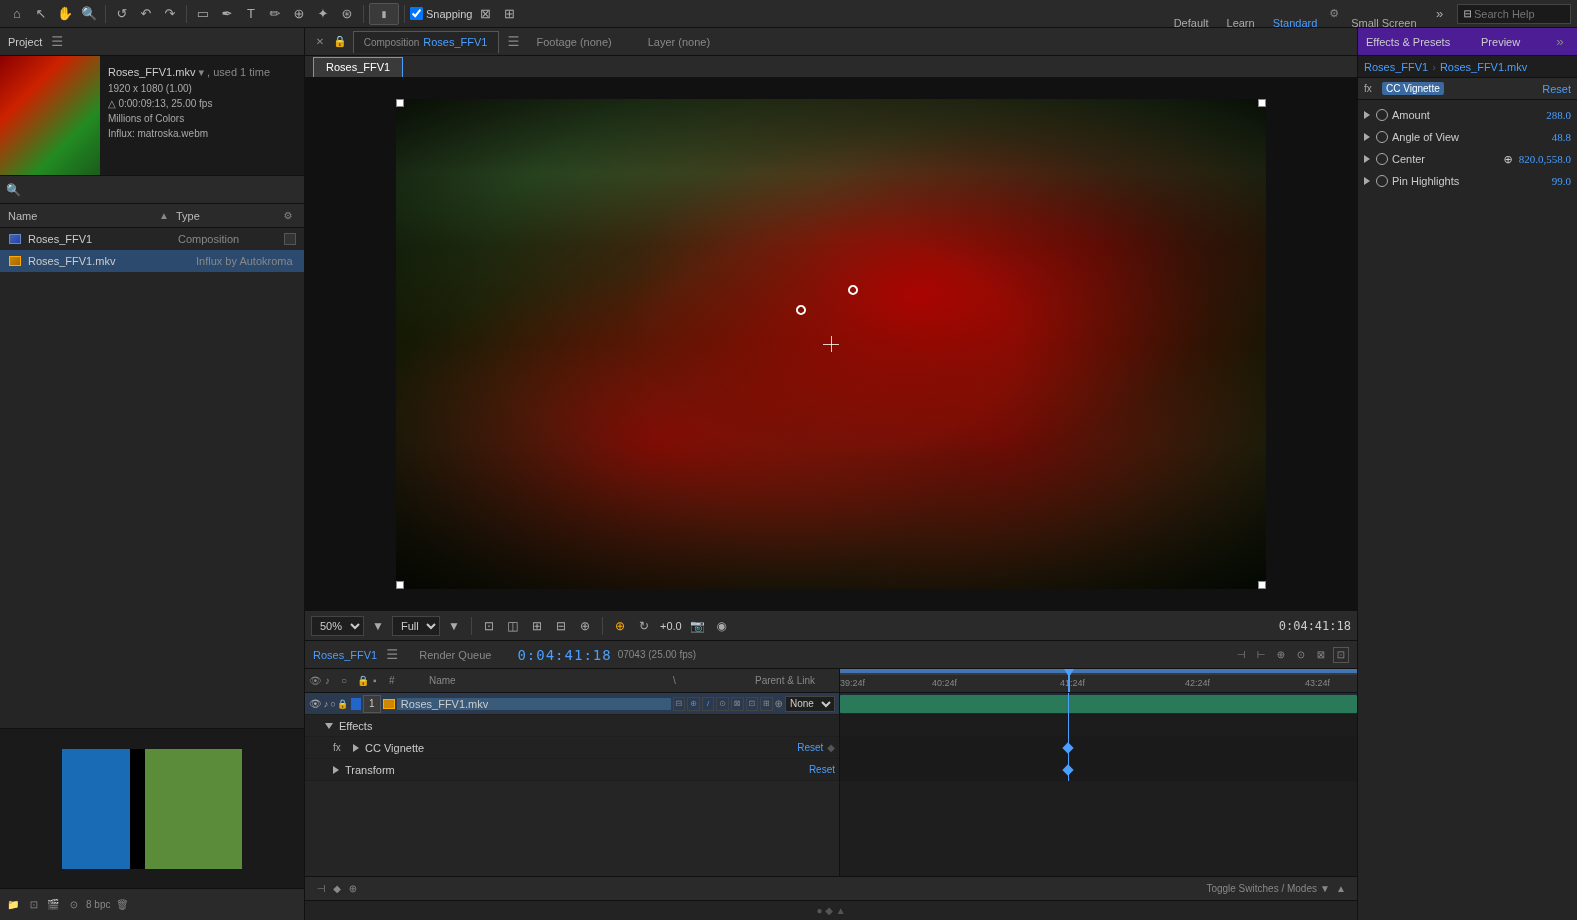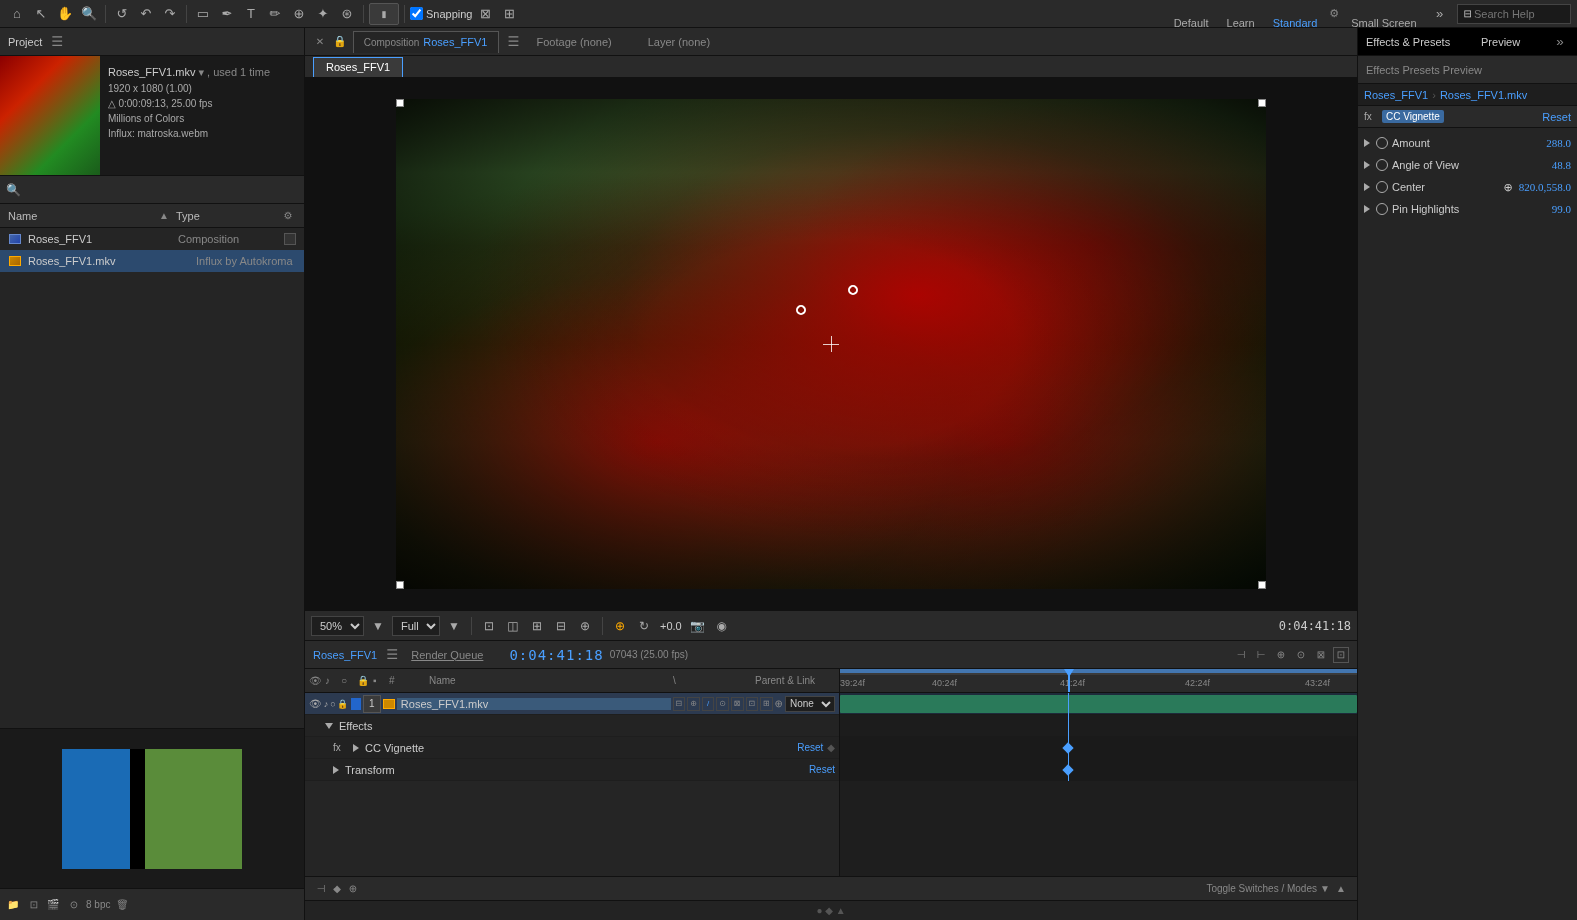--- a/index.html
+++ b/index.html
@@ -665,21 +665,21 @@
       width: 220px;
       min-width: 220px;
       background: #252525;
       border-left: 1px solid #111;
       display: flex;
       flex-direction: column;
     }
 
     #right-panel-header {
       height: 28px;
-      background: #000000;
+      background: #4c1d95;
       border-bottom: 1px solid #111;
       display: flex;
       align-items: center;
       padding: 0 8px;
       justify-content: space-between;
     }
 
     .panel-header-label {
       font-size: 11px;
       color: #ccc;
@@ -1059,21 +1059,21 @@
       <span class="timecode">0:04:41:18</span>
     </div>
 
     <div id="timeline-area">
 
       <div id="timeline-header">
         <div style="display:flex; align-items:center; gap:6px;">
           <span style="color:#4a9fff; font-size:11px;">Roses_FFV1</span>
           <button class="panel-menu-btn">☰</button>
         </div>
-        <span style="color:#888; font-size:11px; margin-left:4px;text-decoration:underline;">Render Queue</span>
+        <span style="color:#888; font-size:11px; margin-left:12px;">Render Queue</span>
 
         <div style="display:flex; align-items:center; gap:4px; margin-left:20px;">
           <div class="timecode-display" style="font-family:monospace; font-size:14px; color:#4a9fff;">0:04:41:18</div>
         </div>
         <div style="font-size:10px; color:#888; ">07043 (25.00 fps)</div>
 
         <div style="margin-left:auto; display:flex; align-items:center; gap:4px;">
           <button class="small-icon-btn">⊣</button>
           <button class="small-icon-btn">⊢</button>
           <button class="small-icon-btn">⊕</button>
@@ -1203,23 +1203,20 @@
   </div>
 
   <div id="right-panel">
 
     <div id="right-panel-header">
       <span class="panel-header-label">Effects &amp; Presets</span>
       <span class="panel-header-label">Preview</span>
       <button class="panel-menu-btn">»</button>
     </div>
 
-    <div id="effects-presets-area">
-      <span style="color:#888; font-size:11px;">Effects Presets Preview</span>
-    </div>
 
     <div class="breadcrumb-area">
       <span class="breadcrumb-link">Roses_FFV1</span>
       <span class="breadcrumb-sep">›</span>
       <span class="breadcrumb-link">Roses_FFV1.mkv</span>
     </div>
 
     <div class="fx-header-row">
       <span class="fx-badge" style="font-size:10px; color:#aaa;">fx</span>
       <span class="cc-vignette-badge">CC Vignette</span>

